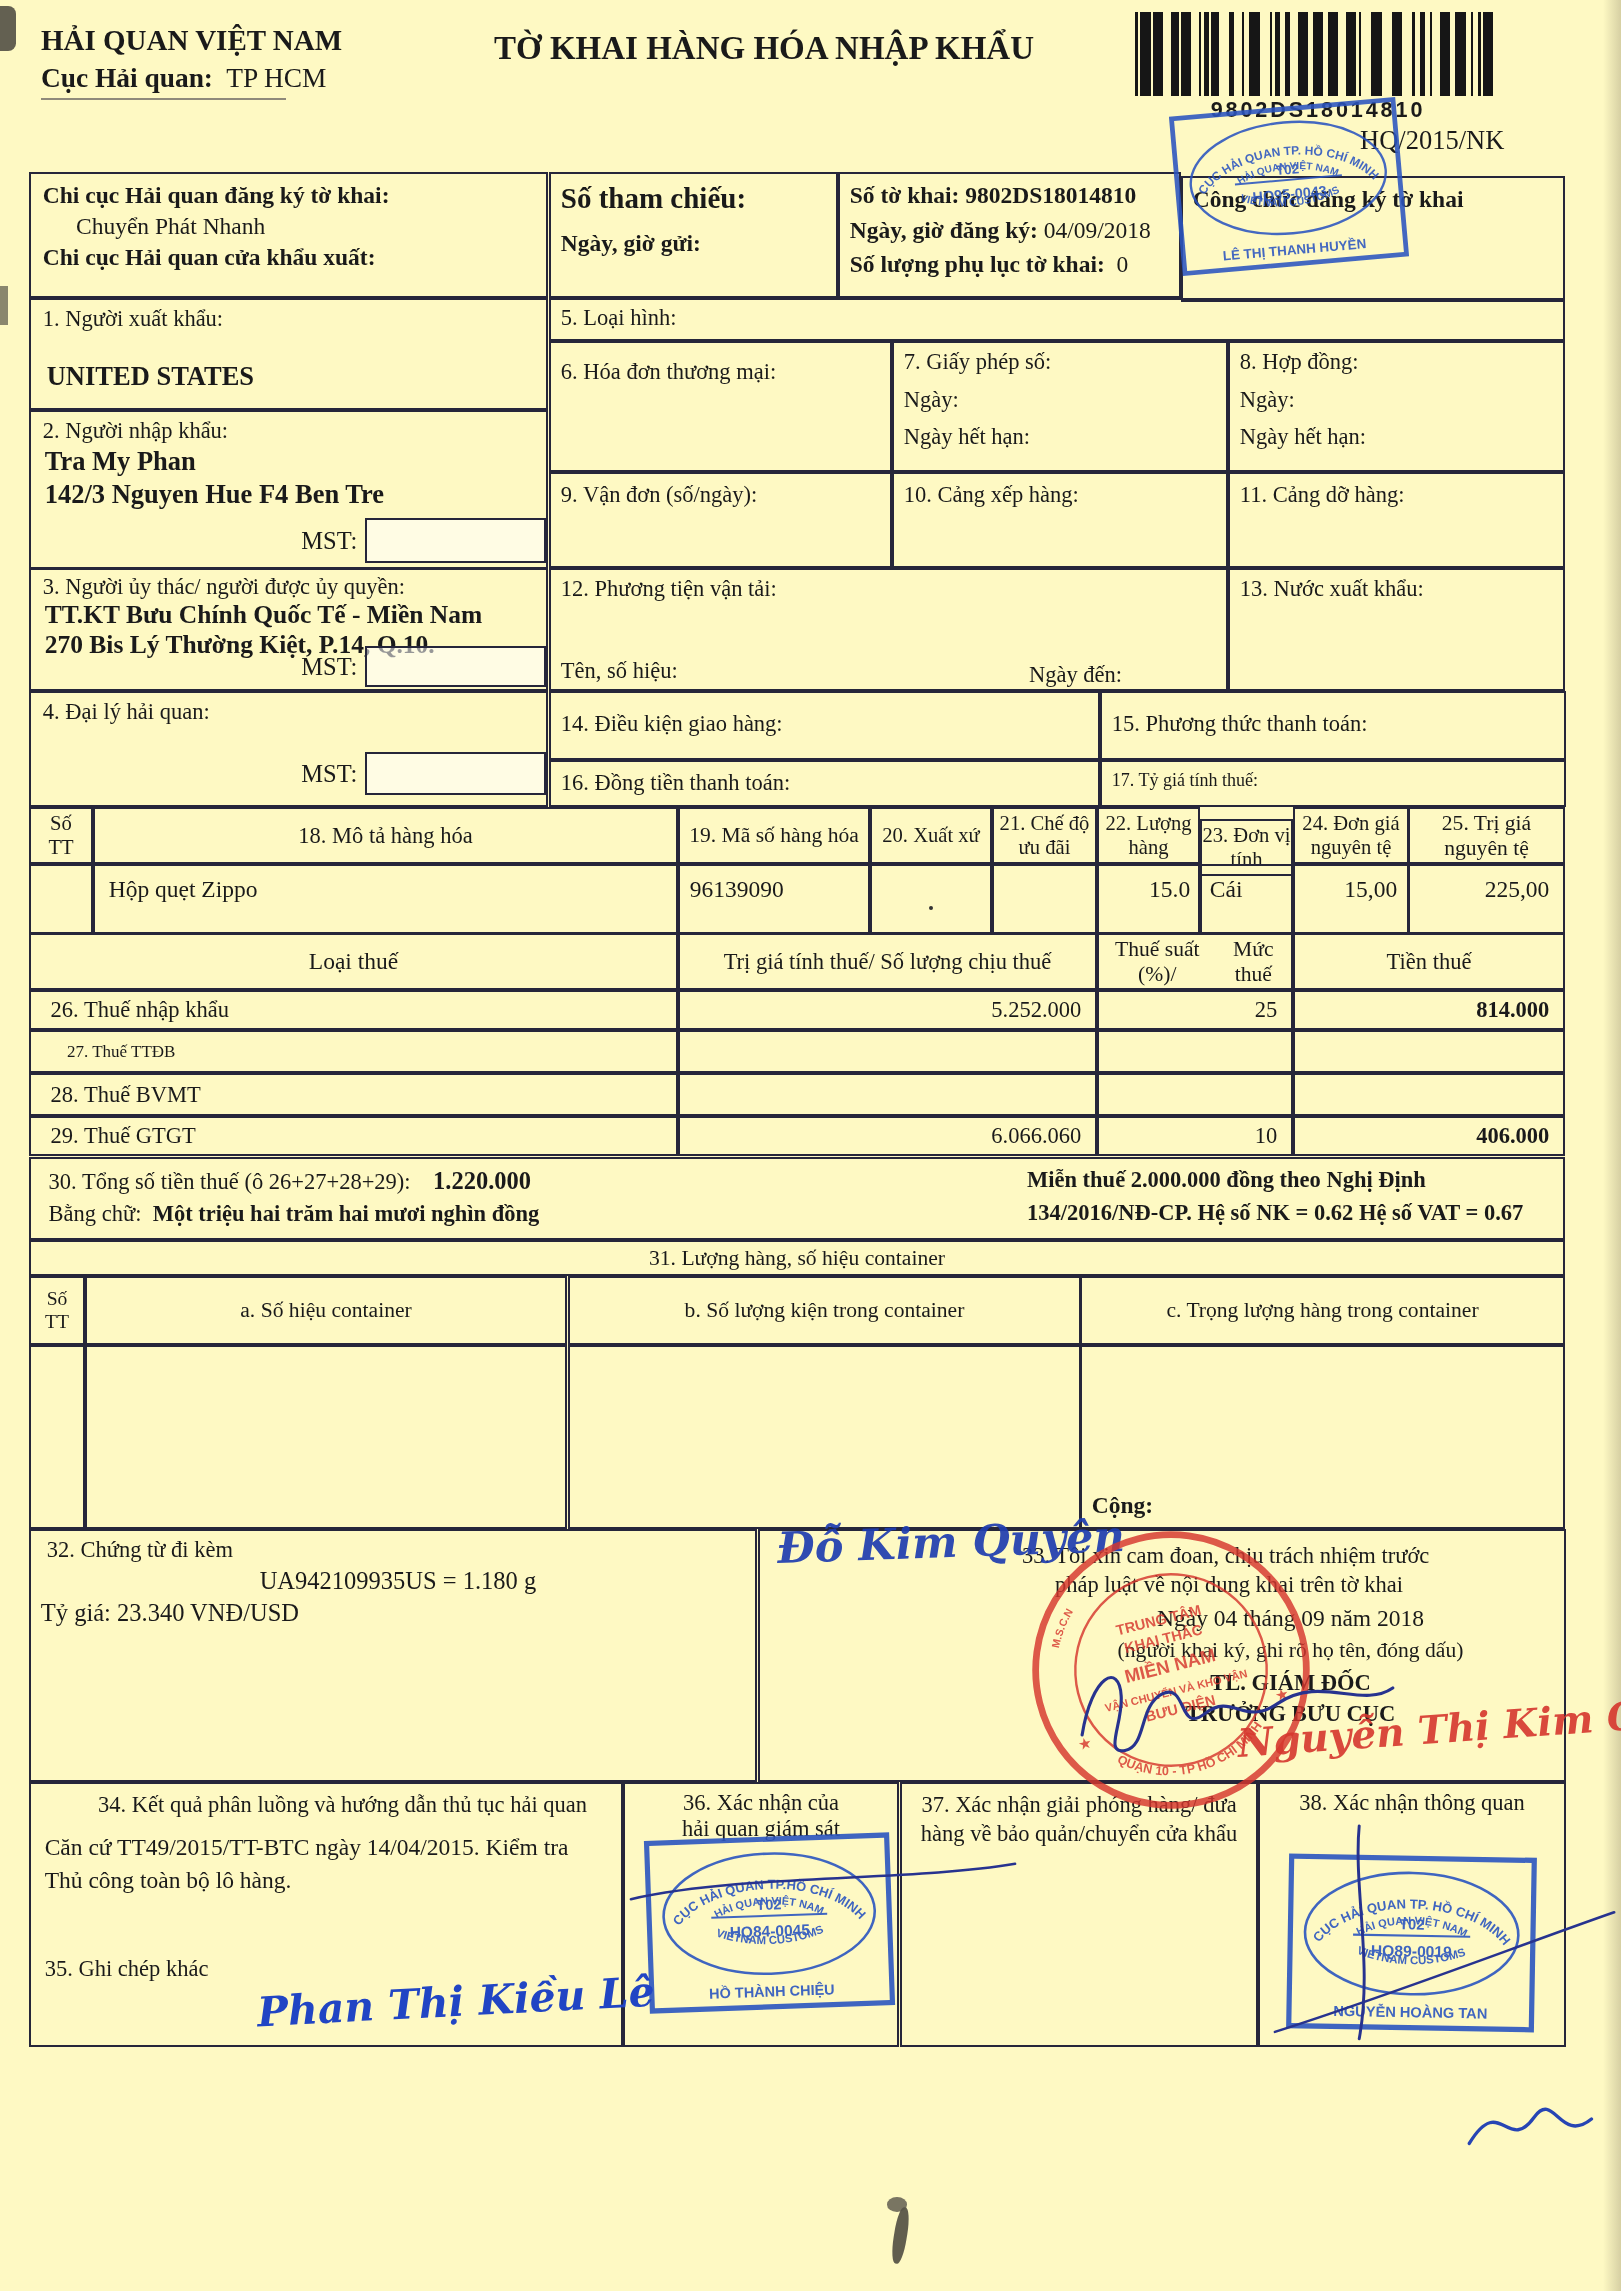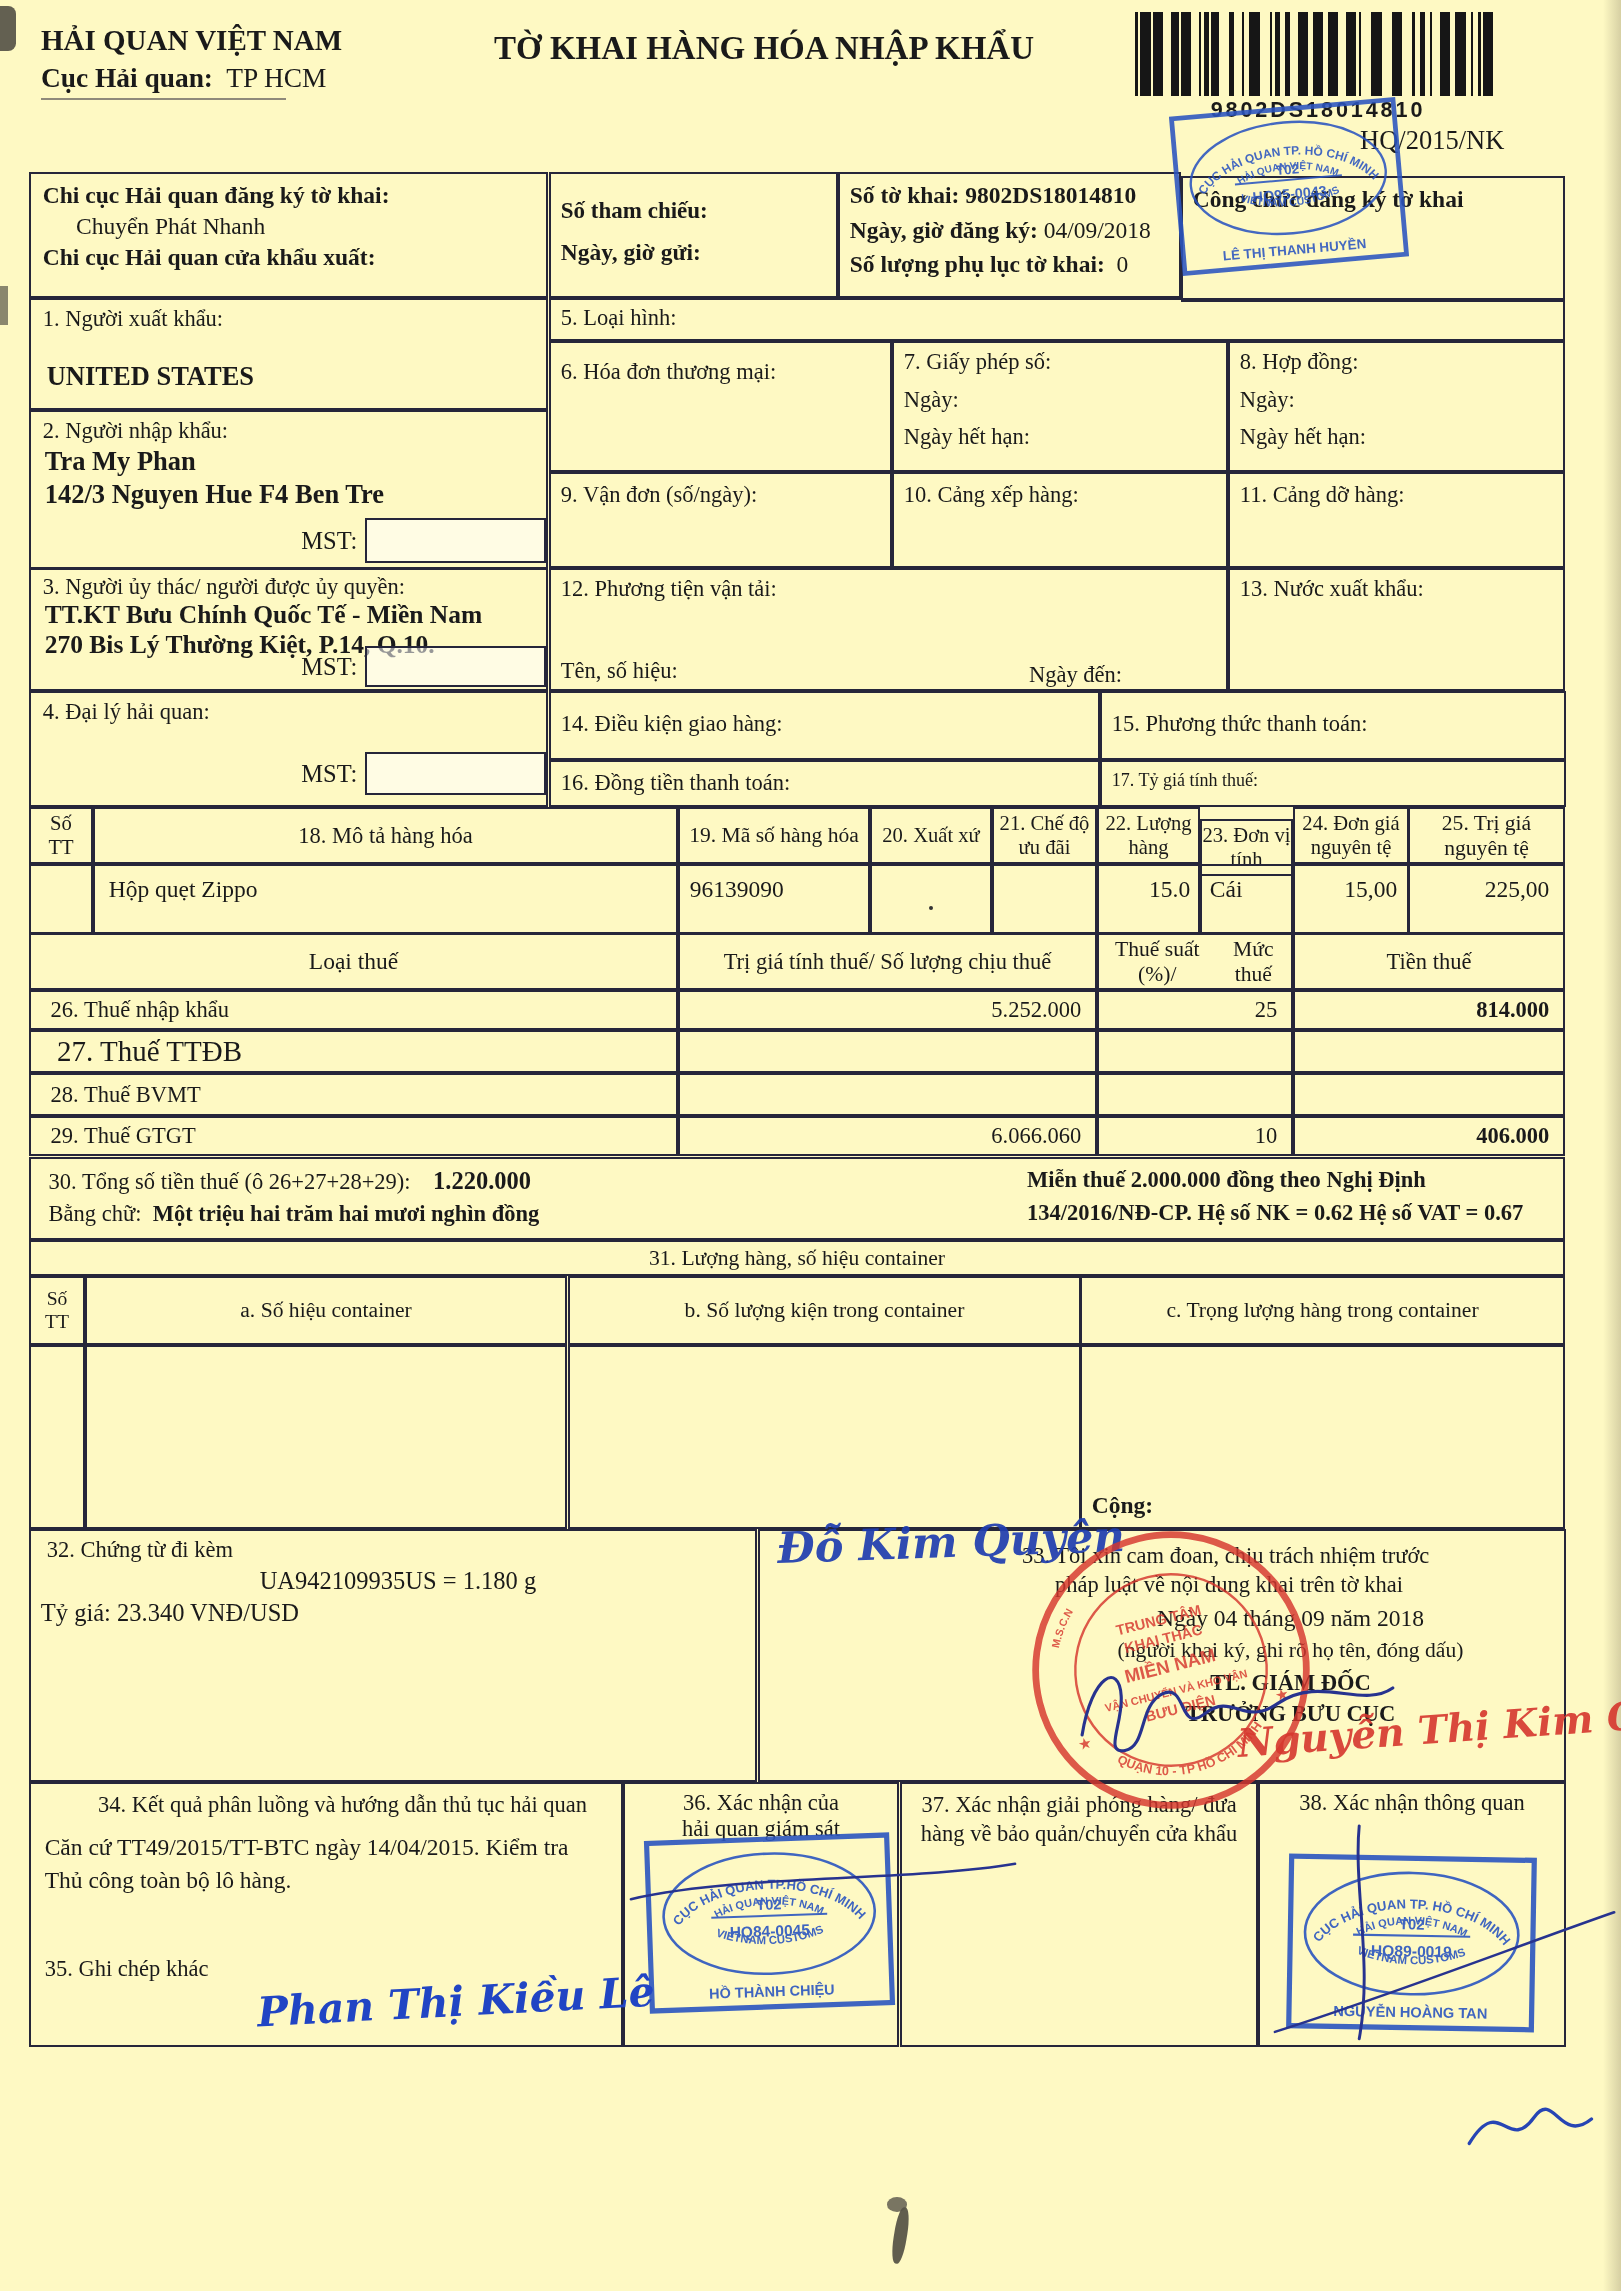--- a/index.html
+++ b/index.html
@@ -95,21 +95,21 @@
     </div>
   <div class="tx b ctr" style="left:1127px;top:96px;width:382px;font-size:21.6px;letter-spacing:2.9px;font-family:'Liberation Sans',sans-serif;" data-name="barcode-number">9802DS18014810</div>
   <div class="tx" style="left:1360px;top:123px;font-size:26.5px;" data-name="form-code">HQ/2015/NK</div>
 
   <div class="bx" style="left:29px;top:172px;width:519px;height:126px;" data-name="reg-office-box">
     <div class="b" style="font-size:23.5px;padding:7.8px 0 0 11.8px;" data-name="reg-office-label">Chi cục Hải quan đăng ký tờ khai:</div>
     <div style="font-size:23.5px;padding:3.9px 0 0 45px;" data-name="reg-office-value">Chuyển Phát Nhanh</div>
     <div class="b" style="font-size:23.5px;padding:3.9px 0 0 11.8px;" data-name="exit-office-label">Chi cục Hải quan cửa khẩu xuất:</div>
   </div>
   <div class="bx" style="left:549px;top:172px;width:289px;height:126px;" data-name="reference-box">
-    <div class="b" style="font-size:23px;padding:7.8px 0 0 9.8px;margin-top:16px;" data-name="reference-label">Số tham chiếu:</div>
+    <div class="b" style="font-size:29px;padding:7.8px 0 0 9.8px;" data-name="reference-label">Số tham chiếu:</div>
     <div class="b" style="font-size:23.5px;padding:15.7px 0 0 9.8px;" data-name="send-datetime-label">Ngày, giờ gửi:</div>
   </div>
   <div class="bx" style="left:838px;top:172px;width:343px;height:126px;" data-name="declaration-no-box">
     <div style="font-size:23.5px;padding:7.8px 0 0 9.8px;" data-name="declaration-no-line"><span class="b" data-name="declaration-no-label">Số tờ khai:</span> <span class="b" data-name="declaration-no-value">9802DS18014810</span></div>
     <div style="font-size:23.5px;padding:7.8px 0 0 9.8px;" data-name="reg-datetime-line"><span class="b" data-name="reg-datetime-label">Ngày, giờ đăng ký:</span> <span data-name="reg-datetime-value">04/09/2018</span></div>
     <div style="font-size:23.5px;padding:7.8px 0 0 9.8px;" data-name="appendix-line"><span class="b" data-name="appendix-label">Số lượng phụ lục tờ khai:</span>&nbsp; <span data-name="appendix-value">0</span></div>
   </div>
   <div class="bx" style="left:1181px;top:176px;width:384px;height:126px;" data-name="officer-box">
     <div class="b" style="font-size:23.5px;padding:7.8px 0 0 9.8px;" data-name="officer-label">Công chức đăng ký tờ khai</div>
   </div>
@@ -221,21 +221,21 @@
     <span>Thuế suất (%)/</span>
       <span>Mức thuế</span>
   </div>
   <div class="cell" style="left:1293px;top:933px;width:272px;height:57px;font-size:22.5px;" data-name="tax-col-amount">Tiền thuế</div>
 
   <div class="cell cellL" style="left:29px;top:990px;width:649px;height:40px;font-size:22.5px;padding-left:19.6px;" data-name="tax-row-label">26. Thuế nhập khẩu</div>
   <div class="cell cellR" style="left:678px;top:990px;width:419px;height:40px;font-size:22.5px;padding-right:13.7px;" data-name="tax-row-base">5.252.000</div>
   <div class="cell cellR" style="left:1097px;top:990px;width:196px;height:40px;font-size:22.5px;padding-right:13.7px;" data-name="tax-row-rate">25</div>
   <div class="cell cellR b" style="left:1293px;top:990px;width:272px;height:40px;font-size:22.5px;padding-right:13.7px;" data-name="tax-row-amount">814.000</div>
 
-  <div class="cell cellL" style="left:29px;top:1030px;width:649px;height:43px;font-size:29px;padding-left:26px;" data-name="tax-row-label">27. Thuế TTĐB</div>
+  <div class="cell cellL" style="left:29px;top:1030px;width:649px;height:43px;font-size:17px;padding-left:36px;" data-name="tax-row-label">27. Thuế TTĐB</div>
   <div class="cell" style="left:678px;top:1030px;width:419px;height:43px;" data-name="tax-row-base"></div>
   <div class="cell" style="left:1097px;top:1030px;width:196px;height:43px;" data-name="tax-row-rate"></div>
   <div class="cell" style="left:1293px;top:1030px;width:272px;height:43px;" data-name="tax-row-amount"></div>
 
   <div class="cell cellL" style="left:29px;top:1073px;width:649px;height:43px;font-size:22.5px;padding-left:19.6px;" data-name="tax-row-label">28. Thuế BVMT</div>
   <div class="cell" style="left:678px;top:1073px;width:419px;height:43px;" data-name="tax-row-base"></div>
   <div class="cell" style="left:1097px;top:1073px;width:196px;height:43px;" data-name="tax-row-rate"></div>
   <div class="cell" style="left:1293px;top:1073px;width:272px;height:43px;" data-name="tax-row-amount"></div>
 
   <div class="cell cellL" style="left:29px;top:1116px;width:649px;height:40px;font-size:22.5px;padding-left:19.6px;" data-name="tax-row-label">29. Thuế GTGT</div>

